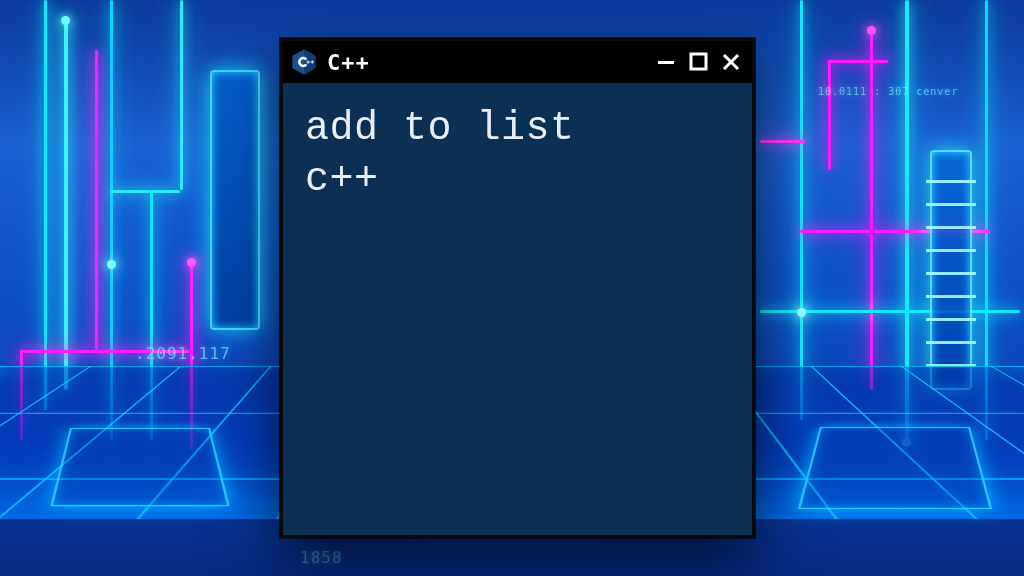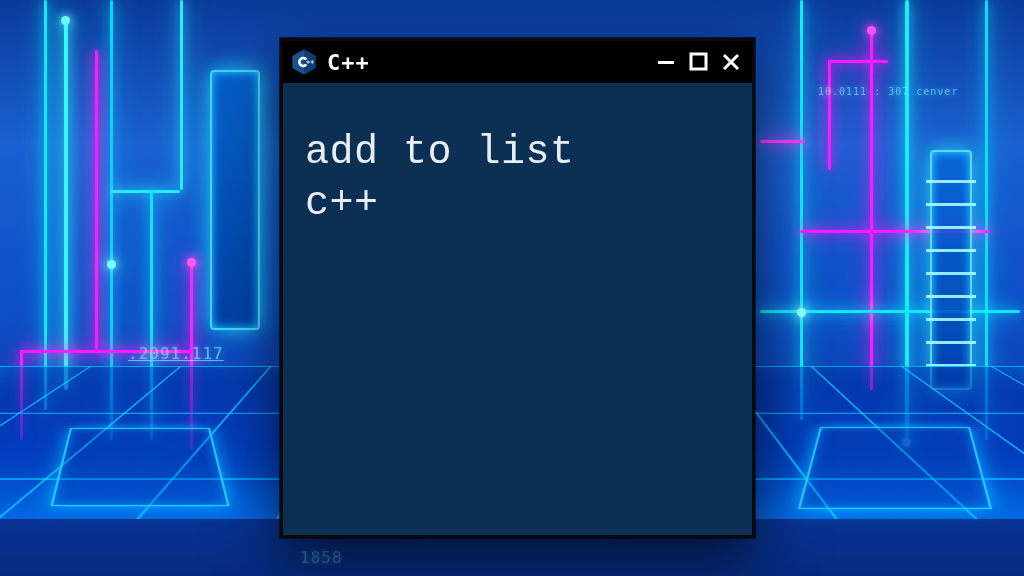--- a/index.html
+++ b/index.html
@@ -128,21 +128,20 @@
     }
     .ctrl svg { width: 20px; height: 20px; display:block; }
 
     .client {
       padding: 20px 22px;
       color: #e8eef4;
       font-size: 40px;
       line-height: 1.28;
       font-family: "Consolas", "Courier New", monospace;
       letter-spacing: 0.5px;
-      margin-top: 24px;
     }
   </style>
 </head>
 <body>
 
 <div class="bg">
 
   <div class="line v" style="left:44px; top:0; height:410px; background:#30d8ff; color:#30d8ff;"></div>
   <div class="line v" style="left:64px; top:20px; height:370px; background:#55e3ff; color:#55e3ff; width:4px;"></div>
   <div class="line v" style="left:110px; top:0; height:440px; background:#27c7ff; color:#27c7ff;"></div>
@@ -171,21 +170,21 @@
   <div class="line v" style="left:828px; top:60px; height:110px; background:#ff2bd6; color:#ff2bd6;"></div>
   <div class="line h" style="left:828px; top:60px; width:60px; background:#ff2bd6; color:#ff2bd6;"></div>
 
   <div class="dot" style="left:61px; top:16px; background:#7beaff; color:#7beaff;"></div>
   <div class="dot" style="left:107px; top:260px; background:#8ceeff; color:#8ceeff;"></div>
   <div class="dot" style="left:187px; top:258px; background:#ff62e2; color:#ff62e2;"></div>
   <div class="dot" style="left:867px; top:26px; background:#ff5be0; color:#ff5be0;"></div>
   <div class="dot" style="left:902px; top:438px; background:#8ceeff; color:#8ceeff;"></div>
   <div class="dot" style="left:797px; top:308px; background:#9cf1ff; color:#9cf1ff;"></div>
 
-  <span class="bgtext" style="left:128px; top:344px;text-decoration:underline;">.2091.117</span>
+  <span class="bgtext" style="left:135px; top:344px;">.2091.117</span>
   <span class="bgtext" style="left:818px; top:86px; font-size:10px;">10.0111 : 307  cenver</span>
   <span class="bgtext" style="left:300px; top:548px; opacity:.55;">1858</span>
 
   <div class="floor"></div>
 
   <div class="tile" style="left:70px;  bottom:18px; width:140px; height:130px;"></div>
   <div class="tile" style="left:440px; bottom:-6px; width:150px; height:140px;"></div>
   <div class="tile" style="left:820px; bottom:14px; width:150px; height:135px;"></div>
 
 </div>

